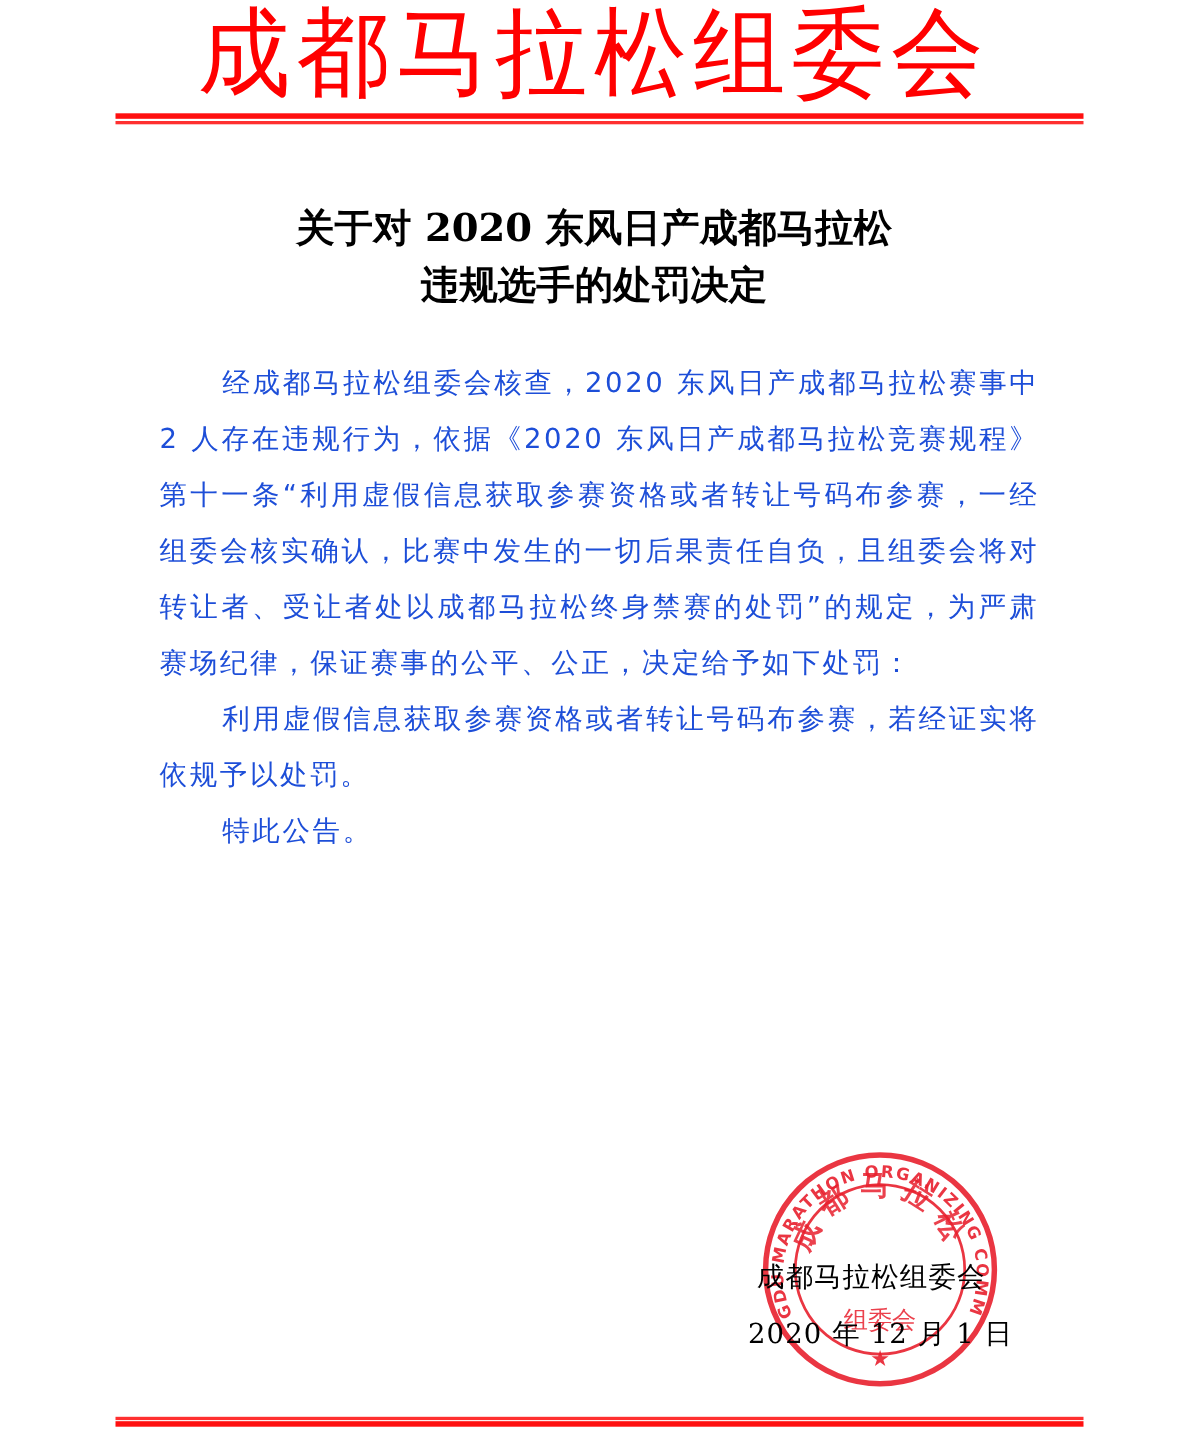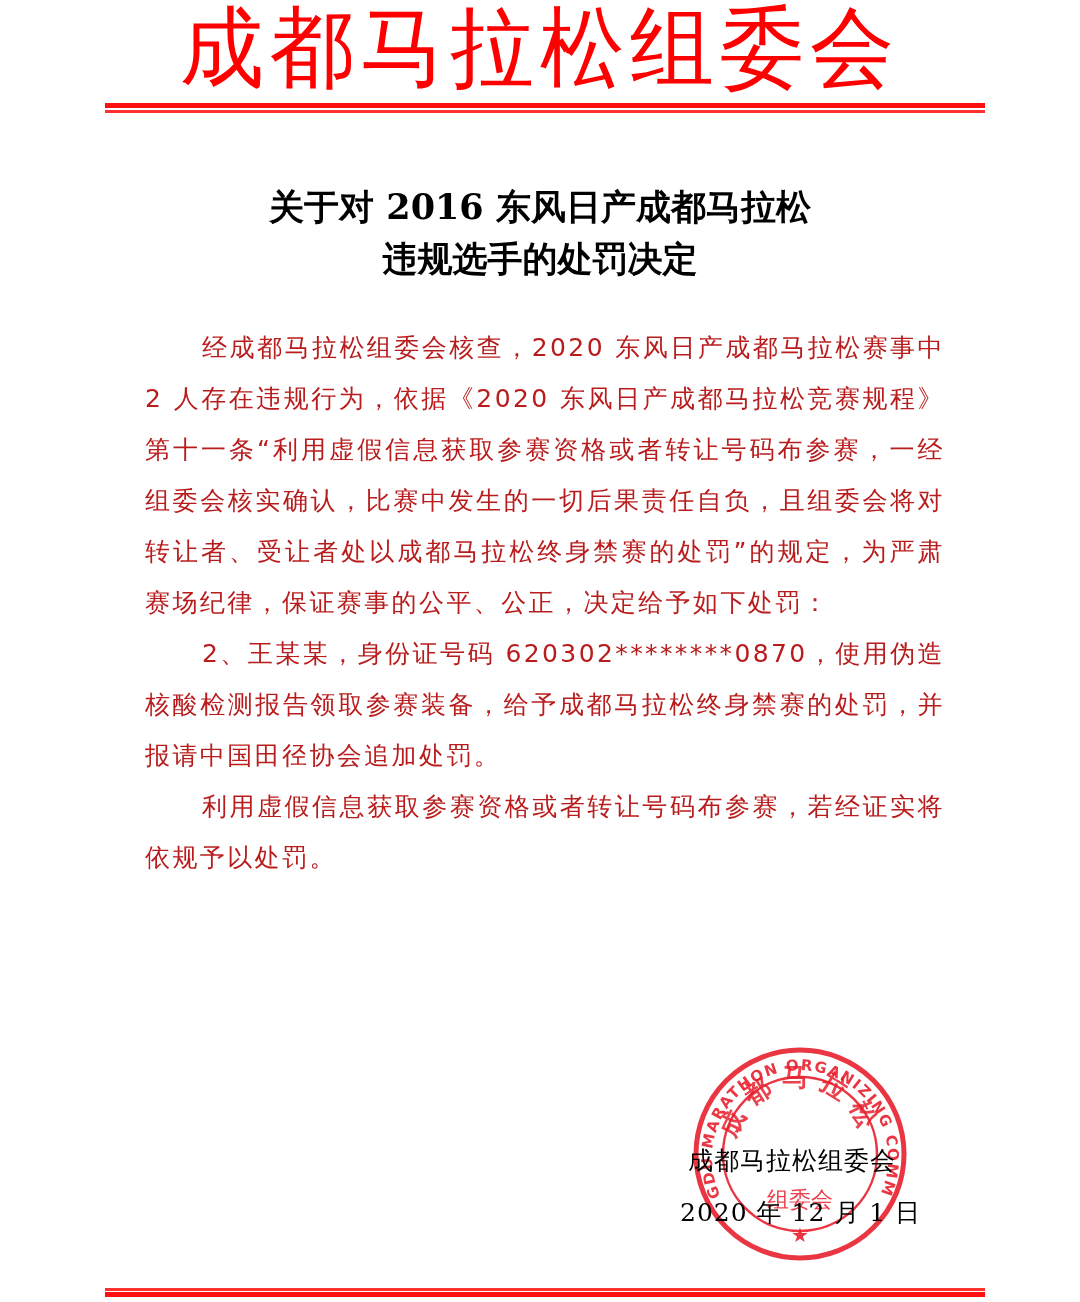--- a/index.html
+++ b/index.html
@@ -15,46 +15,46 @@
     .rule.thick { height: 5px; }
     .rule.thin { height: 3px; background: #ff3030; }
     .title {
       position: absolute; left: 0; width: 1080px; text-align: center;
       font-family: "DejaVu Serif", "Liberation Serif", serif;
       font-weight: bold; font-size: 35px; color: #000;
     }
     .body-text {
       position: absolute; left: 145px; width: 800px;
       font-family: "DejaVu Sans", "Liberation Sans", sans-serif;
-      font-size: 25px; color: #b91c1c; line-height: 51px;
+      font-size: 25px; color: #1d4ed8; line-height: 51px;
       text-align: justify; text-justify: inter-character; letter-spacing: 2.4px;
     }
     .body-text p { margin: 0; text-indent: 57px; }
     .stamp {
       position: absolute; left: 693px; top: 1047px; width: 214px; height: 214px;
     }
     .signature {
       position: absolute; font-family: "DejaVu Serif", "Liberation Serif", serif;
       font-size: 25px; color: #000; white-space: nowrap; letter-spacing: 1px;
     }
   </style>
 </head>
 <body>
 
 <div class="masthead">成都马拉松组委会</div>
 <div class="rule thick" style="top:103px;"></div>
 <div class="rule thin" style="top:110px;"></div>
 
-<div class="title" style="top:184px;">关于对 2016 东风日产成都马拉松</div>
+<div class="title" style="top:184px;">关于对 2020 东风日产成都马拉松</div>
 <div class="title" style="top:236px;">违规选手的处罚决定</div>
 
 <div class="body-text" style="top:322px;">
   <p>经成都马拉松组委会核查，2020 东风日产成都马拉松赛事中 2 人存在违规行为，依据《2020 东风日产成都马拉松竞赛规程》第十一条“利用虚假信息获取参赛资格或者转让号码布参赛，一经组委会核实确认，比赛中发生的一切后果责任自负，且组委会将对转让者、受让者处以成都马拉松终身禁赛的处罚”的规定，为严肃赛场纪律，保证赛事的公平、公正，决定给予如下处罚：</p>
-  <p>2、王某某，身份证号码 620302********0870，使用伪造核酸检测报告领取参赛装备，给予成都马拉松终身禁赛的处罚，并报请中国田径协会追加处罚。</p>
   <p>利用虚假信息获取参赛资格或者转让号码布参赛，若经证实将依规予以处罚。</p>
+  <p>特此公告。</p>
 </div>
 
 <svg class="stamp" viewBox="0 0 214 214">
   <defs>
     <path id="outerArc" d="M 28 150 A 88 88 0 1 1 186 150"></path>
     <path id="innerArc" d="M 48 128 A 64 64 0 1 1 166 128"></path>
   </defs>
   <circle cx="107" cy="107" r="104" fill="none" stroke="#e8202e" stroke-width="5" opacity="0.9"></circle>
   <circle cx="107" cy="107" r="77" fill="none" stroke="#e8202e" stroke-width="2.5" opacity="0.9"></circle>
   <text fill="#e8202e" font-family="DejaVu Sans, sans-serif" font-size="15" font-weight="bold" letter-spacing="1.5" opacity="0.9">

